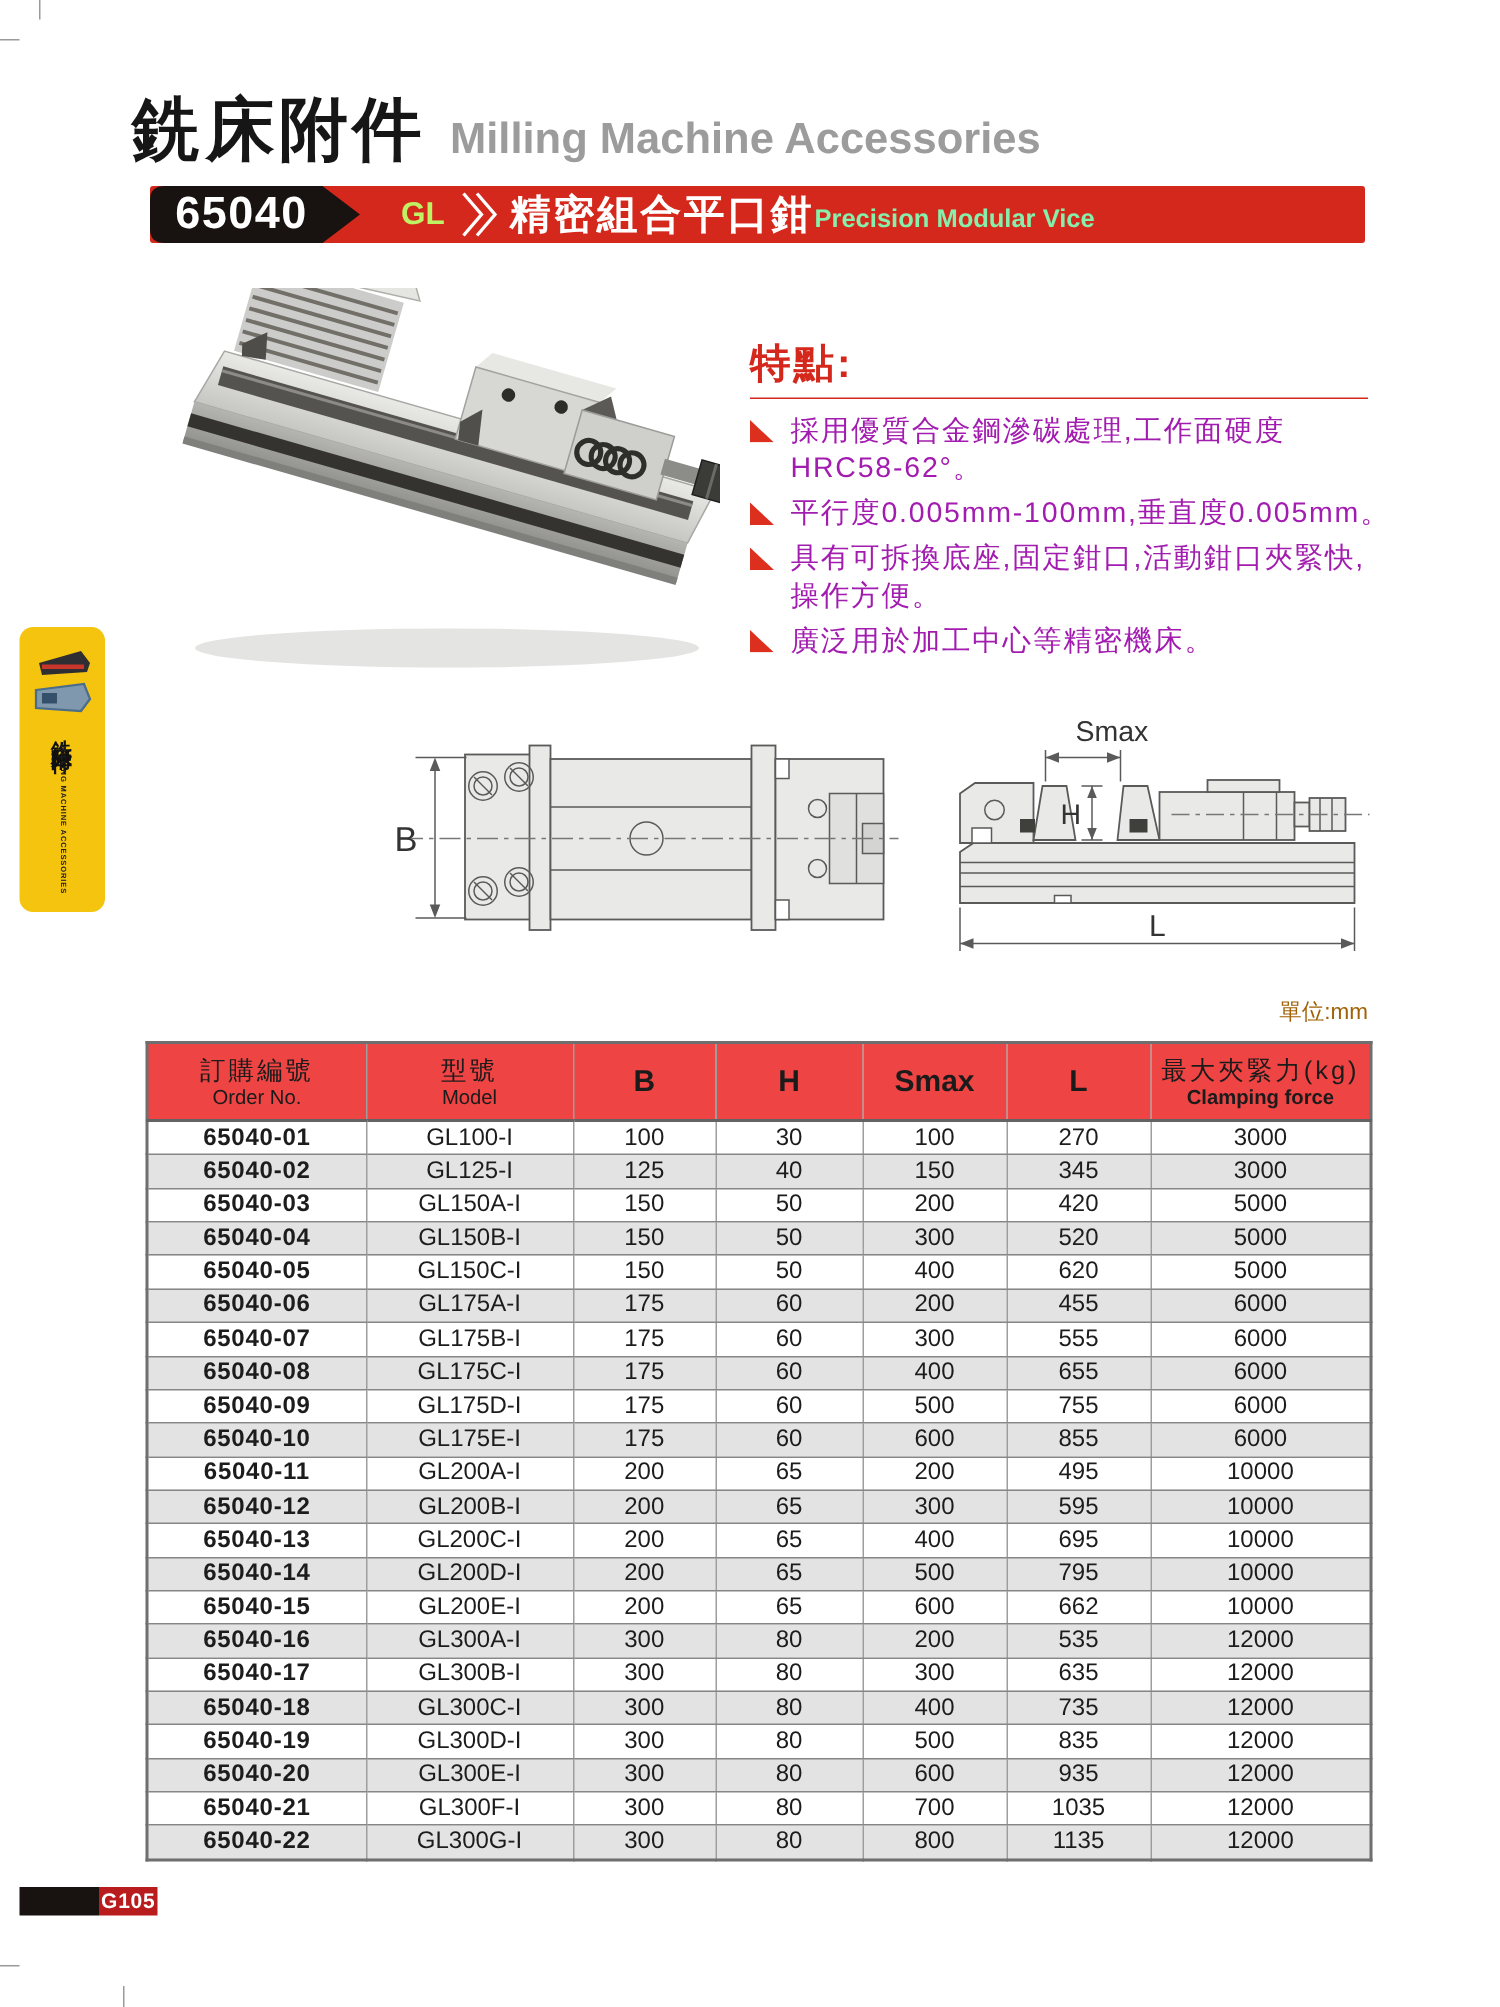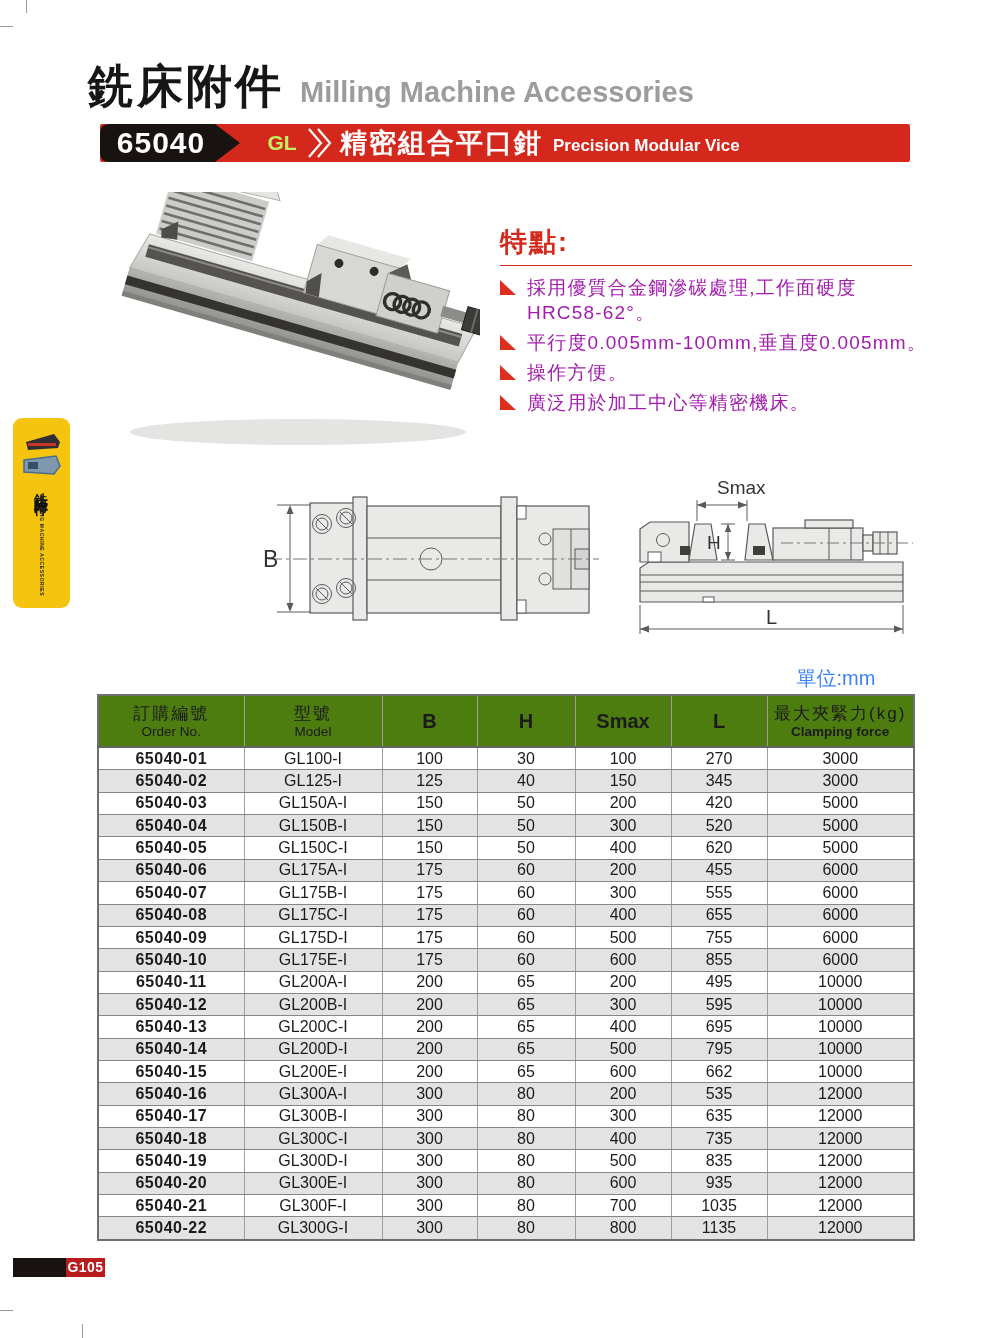--- a/index.html
+++ b/index.html
@@ -21,45 +21,45 @@
   
   .banner{left:100px;top:124px;width:810px;height:38px;background:#d5281c;border-radius:2px;}
   .code-shape{position:absolute;left:0;top:0;}
   .code-text{position:absolute;left:6px;top:0;width:110px;height:38px;line-height:38px;
     text-align:center;color:#ffffff;font-size:30px;font-weight:bold;letter-spacing:1px;}
   .series-text{position:absolute;left:150px;top:0;width:64px;height:38px;line-height:38px;
     text-align:center;color:#bef264;font-size:21px;font-weight:bold;}
   .chev{position:absolute;left:206px;top:4px;}
   .prod-wrap{position:absolute;left:240px;top:0;height:38px;display:flex;align-items:baseline;}
   .prod-zh{color:#fff;font-size:27px;font-weight:bold;letter-spacing:2px;line-height:38px;}
-  .prod-en{color:#ffffff;font-size:17px;font-weight:bold;margin-left:10px;position:relative;top:-1px;}
+  .prod-en{color:#86efac;font-size:17px;font-weight:bold;position:relative;top:-1px;}
 
   
   .features{left:500px;top:224px;width:412px;}
   .feat-head{color:#d5281c;font-size:27px;font-weight:bold;letter-spacing:2px;}
   .feat-rule{height:1px;background:#d5281c;margin-top:5px;margin-bottom:9px;}
   .feat-item{position:relative;padding-left:27px;margin-bottom:5px;}
   .tri{position:absolute;left:0;top:5px;width:16px;height:15px;background:#dd2f1e;
     clip-path:polygon(0 0,100% 100%,0 100%);}
   .feat-text{font-size:19px;line-height:25px;letter-spacing:1.2px;color:#a21caf;white-space:nowrap;}
 
   
   .tab{left:13px;top:418px;width:57px;height:190px;background:#f5c40f;border-radius:9px;
     display:flex;flex-direction:column;align-items:center;padding-top:8px;box-sizing:border-box;}
   .tab-zh{writing-mode:vertical-rl;font-size:14px;font-weight:bold;color:#111;letter-spacing:3px;margin-top:4px;}
   .tab-en{writing-mode:vertical-rl;font-size:5px;font-weight:bold;color:#222;letter-spacing:0.6px;margin-top:3px;}
 
   
-  .unit{left:760px;top:665px;width:152px;text-align:center;font-size:20px;color:#3b82f6;}
+  .unit{left:760px;top:665px;width:152px;text-align:right;font-size:15px;color:#a16207;}
 
   
   .dtable{left:97px;top:694px;}
   table{border-collapse:collapse;table-layout:fixed;width:816px;height:547px;border:2px solid #6f6f6f;}
   th,td{border:1px solid #9e9e9e;padding:0;text-align:center;vertical-align:middle;}
-  th{background:#4d7c0f;font-weight:normal;border-bottom:2px solid #636363;height:50px;}
+  th{background:#ef4444;font-weight:normal;border-bottom:2px solid #636363;height:50px;}
   .h-zh{font-size:17px;letter-spacing:2px;color:#1b1b1b;line-height:21px;}
   .h-en{font-size:13.5px;color:#1b1b1b;line-height:15px;}
   .h-en-bold{font-weight:bold;}
   .h-letter{font-size:20px;font-weight:bold;}
   td{font-size:16px;color:#1c1c1c;border-top-color:#868686;border-bottom-color:#868686;}
   td:first-child{font-weight:bold;letter-spacing:0.5px;margin-top:44px;}
   tbody tr:nth-child(even) td{background:#e3e3e3;}
 
   
   .badge{left:13px;top:1258px;display:flex;}
@@ -181,20 +181,21 @@
       </div>
       <div class="feat-item">
         <span class="tri"></span>
         <div class="feat-text">
           <div>平行度0.005mm-100mm,垂直度0.005mm。</div>
         </div>
       </div>
       <div class="feat-item">
         <span class="tri"></span>
         <div class="feat-text">
+          <div>具有可拆換底座,固定鉗口,活動鉗口夾緊快,</div>
           <div>操作方便。</div>
         </div>
       </div>
       <div class="feat-item">
         <span class="tri"></span>
         <div class="feat-text">
           <div>廣泛用於加工中心等精密機床。</div>
         </div>
       </div>
     </div>

